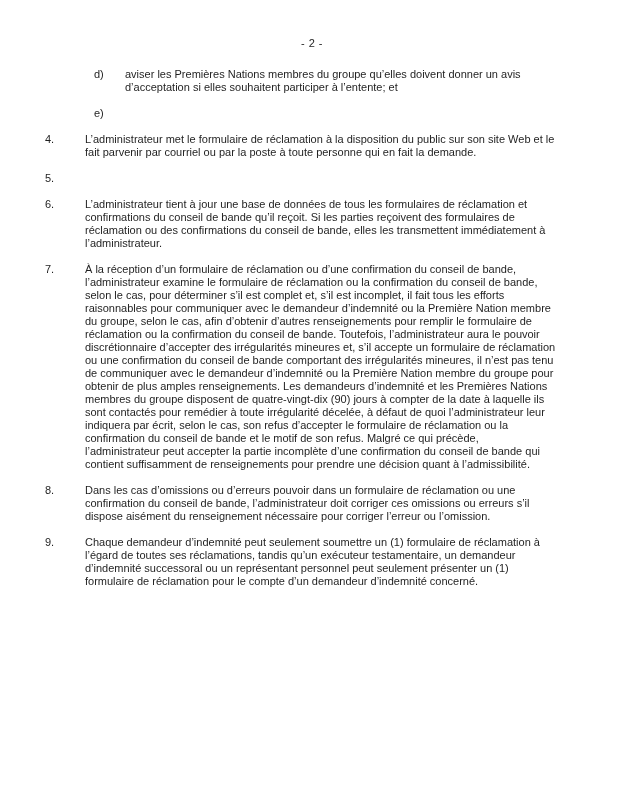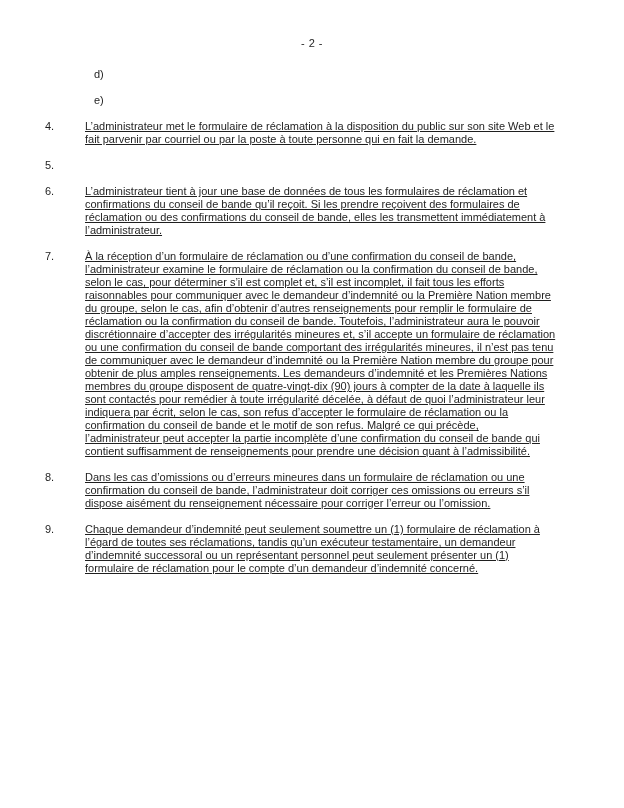--- a/index.html
+++ b/index.html
@@ -44,69 +44,69 @@
   .item .text {
     flex: none;
     white-space: normal;
   }
   .item.main .marker {
     margin-left: 45px;
     width: 40px;
   }
   .item.main .text {
     width: 471px;
-    text-decoration: underline;
   }
   .item.sub .marker {
     margin-left: 94px;
     width: 31px;
   }
   .item.sub .text {
     width: 437px;
   }
 </style>
 </head>
 <body>
 
 <div class="page">
 
   <div class="page-number">- 2 -</div>
 
   <div class="content">
 
     <div class="item sub">
       <span class="marker">d)</span>
+      <div class="text">aviser les Premières Nations membres du groupe qu’elles doivent donner un avis d’acceptation si elles souhaitent participer à l’entente; et</div>
     </div>
 
     <div class="item sub">
       <span class="marker">e)</span>
     </div>
 
     <div class="item main">
       <span class="marker">4.</span>
       <div class="text">L’administrateur met le formulaire de réclamation à la disposition du public sur son site Web et le fait parvenir par courriel ou par la poste à toute personne qui en fait la demande.</div>
     </div>
 
     <div class="item main">
       <span class="marker">5.</span>
     </div>
 
     <div class="item main">
       <span class="marker">6.</span>
-      <div class="text">L’administrateur tient à jour une base de données de tous les formulaires de réclamation et confirmations du conseil de bande qu’il reçoit. Si les prendre reçoivent des formulaires de réclamation ou des confirmations du conseil de bande, elles les transmettent immédiatement à l’administrateur.</div>
+      <div class="text">L’administrateur tient à jour une base de données de tous les formulaires de réclamation et confirmations du conseil de bande qu’il reçoit. Si les parties reçoivent des formulaires de réclamation ou des confirmations du conseil de bande, elles les transmettent immédiatement à l’administrateur.</div>
     </div>
 
     <div class="item main">
       <span class="marker">7.</span>
       <div class="text">À la réception d’un formulaire de réclamation ou d’une confirmation du conseil de bande, l’administrateur examine le formulaire de réclamation ou la confirmation du conseil de bande, selon le cas, pour déterminer s’il est complet et, s’il est incomplet, il fait tous les efforts raisonnables pour communiquer avec le demandeur d’indemnité ou la Première Nation membre du groupe, selon le cas, afin d’obtenir d’autres renseignements pour remplir le formulaire de réclamation ou la confirmation du conseil de bande. Toutefois, l’administrateur aura le pouvoir discrétionnaire d’accepter des irrégularités mineures et, s’il accepte un formulaire de réclamation ou une confirmation du conseil de bande comportant des irrégularités mineures, il n’est pas tenu de communiquer avec le demandeur d’indemnité ou la Première Nation membre du groupe pour obtenir de plus amples renseignements. Les demandeurs d’indemnité et les Premières Nations membres du groupe disposent de quatre-vingt-dix (90) jours à compter de la date à laquelle ils sont contactés pour remédier à toute irrégularité décelée, à défaut de quoi l’administrateur leur indiquera par écrit, selon le cas, son refus d’accepter le formulaire de réclamation ou la confirmation du conseil de bande et le motif de son refus. Malgré ce qui précède, l’administrateur peut accepter la partie incomplète d’une confirmation du conseil de bande qui contient suffisamment de renseignements pour prendre une décision quant à l’admissibilité.</div>
     </div>
 
     <div class="item main">
       <span class="marker">8.</span>
-      <div class="text">Dans les cas d’omissions ou d’erreurs mineures dans un formulaire de réclamation ou une confirmation du conseil de bande, l’administrateur doit corriger ces omissions ou erreurs s’il dispose aisément du renseignement nécessaire pour corriger l’erreur ou l’omission.</div>
+      <div class="text">Dans les cas d’omissions ou d’erreurs pouvoir dans un formulaire de réclamation ou une confirmation du conseil de bande, l’administrateur doit corriger ces omissions ou erreurs s’il dispose aisément du renseignement nécessaire pour corriger l’erreur ou l’omission.</div>
     </div>
 
     <div class="item main">
       <span class="marker">9.</span>
       <div class="text">Chaque demandeur d’indemnité peut seulement soumettre un (1) formulaire de réclamation à l’égard de toutes ses réclamations, tandis qu’un exécuteur testamentaire, un demandeur d’indemnité successoral ou un représentant personnel peut seulement présenter un (1) formulaire de réclamation pour le compte d’un demandeur d’indemnité concerné.</div>
     </div>
 
   </div>
 </div>
 

